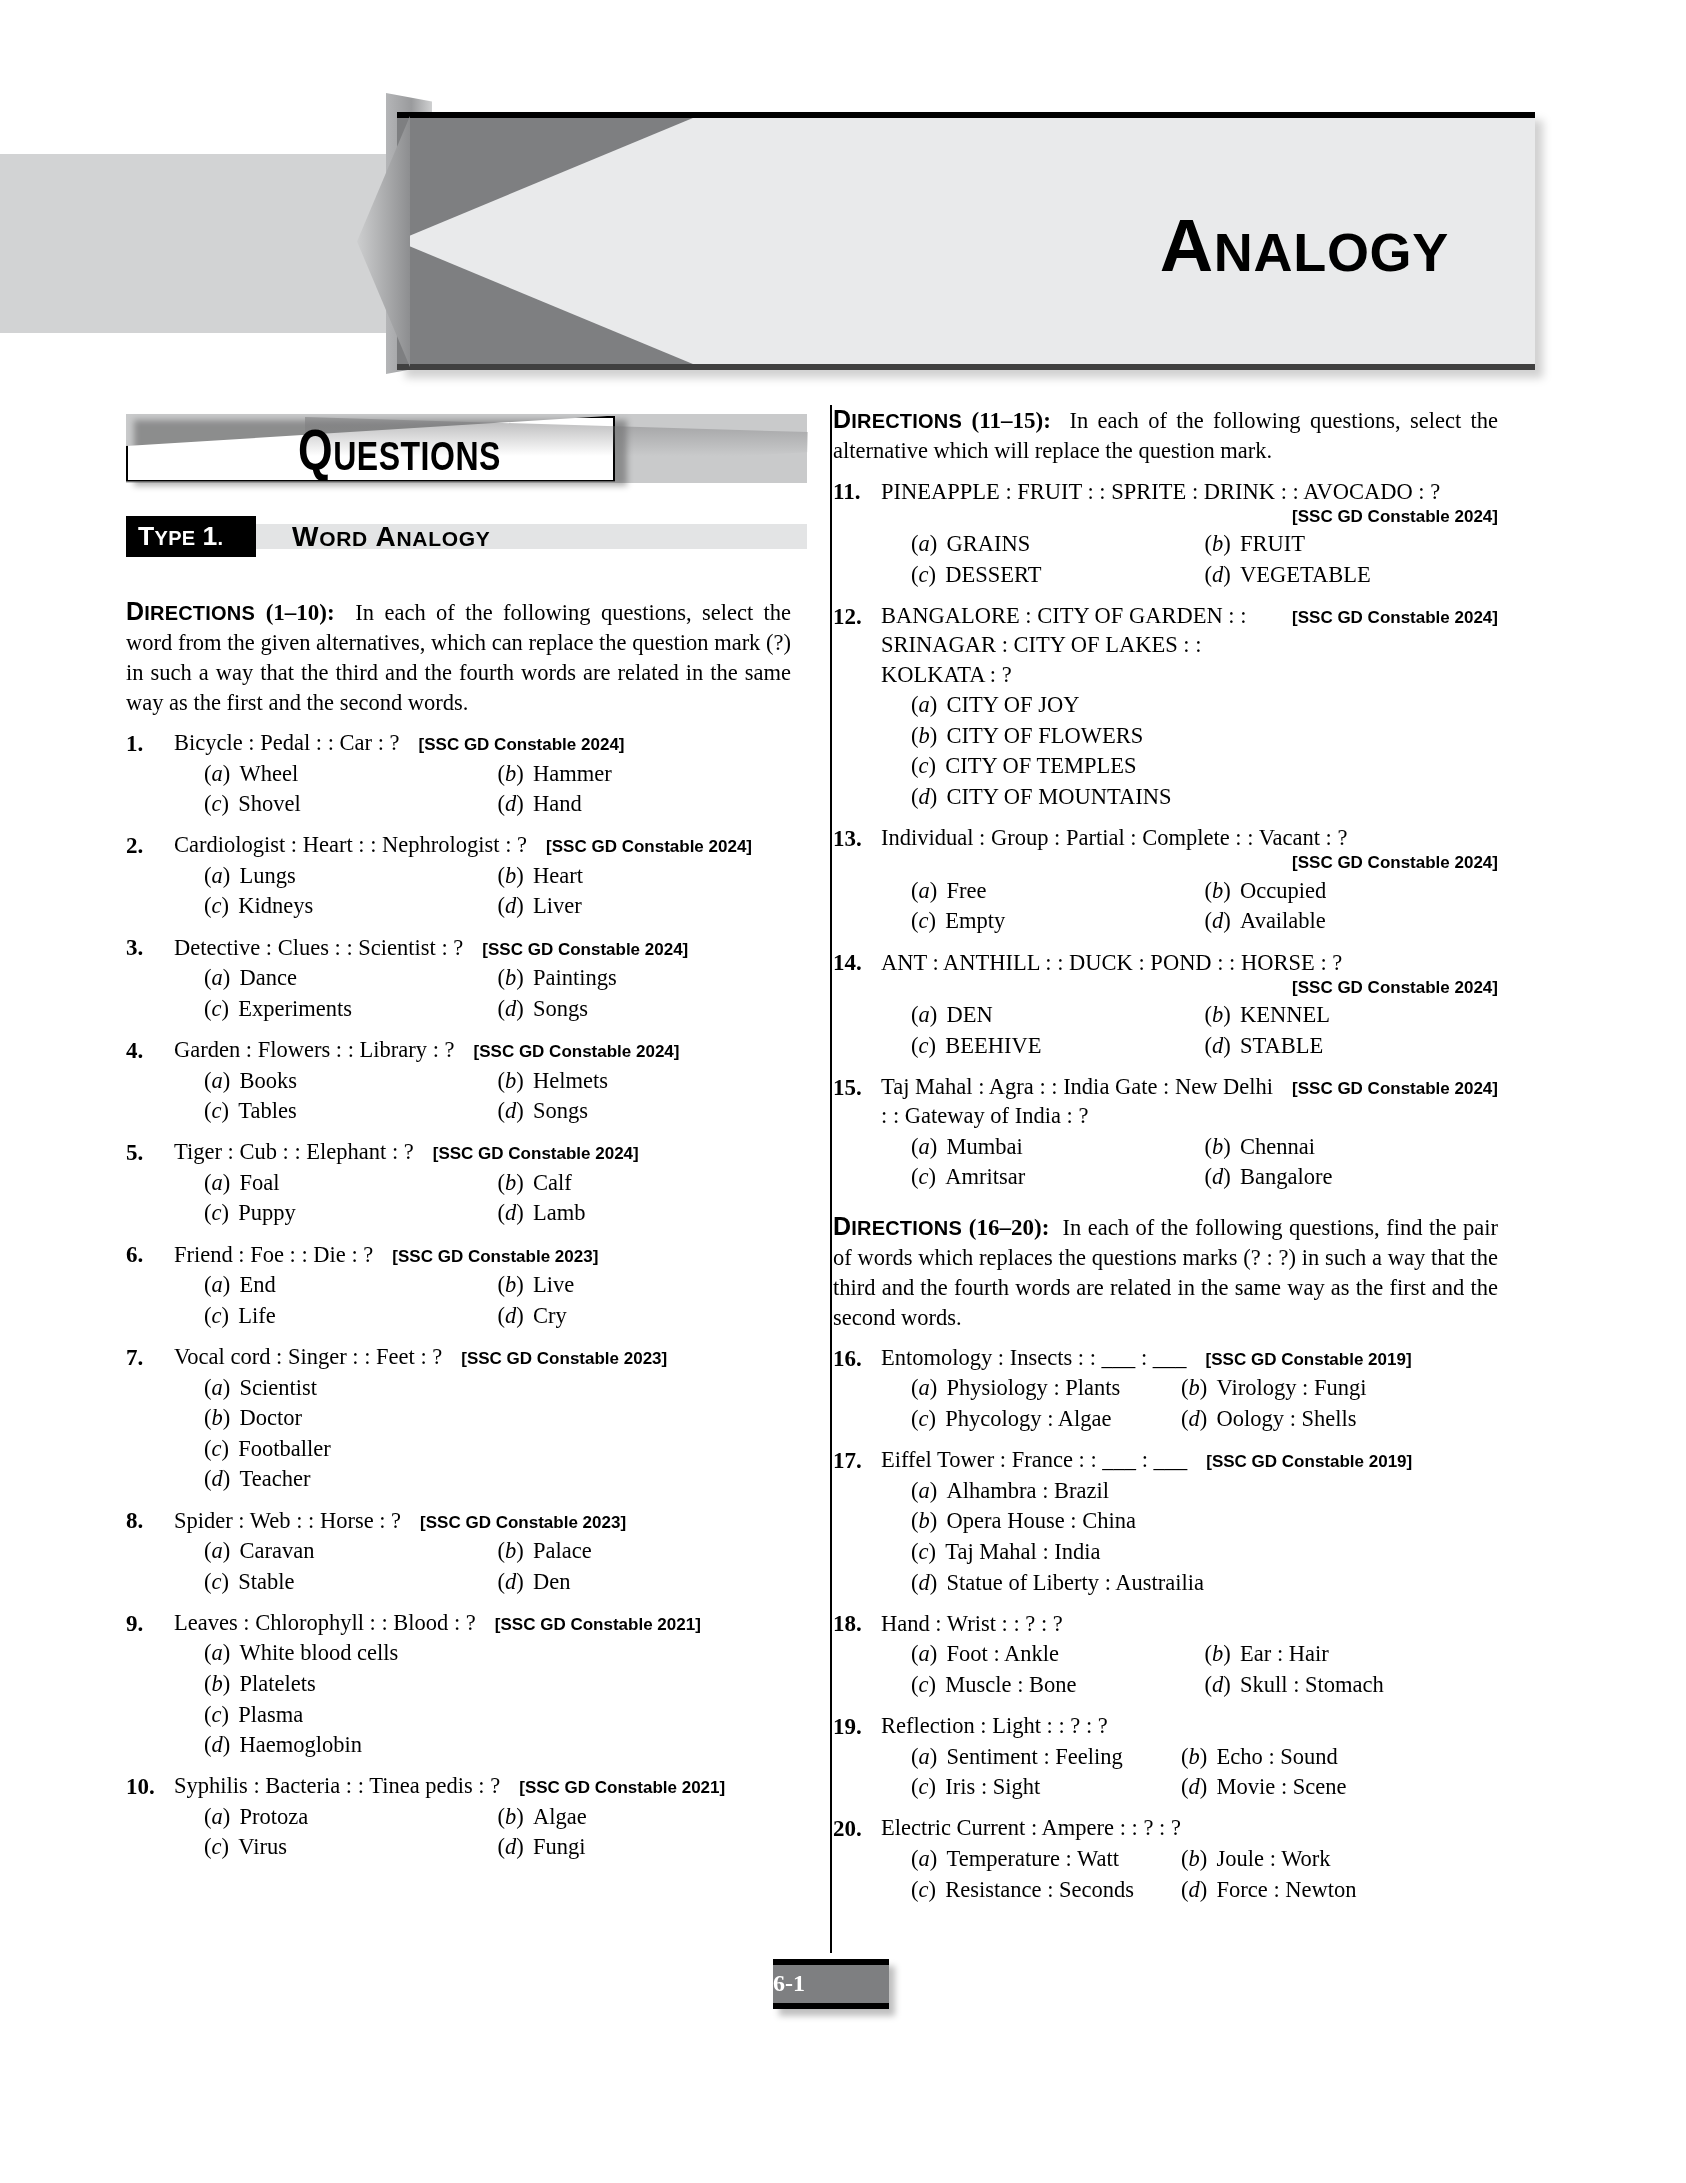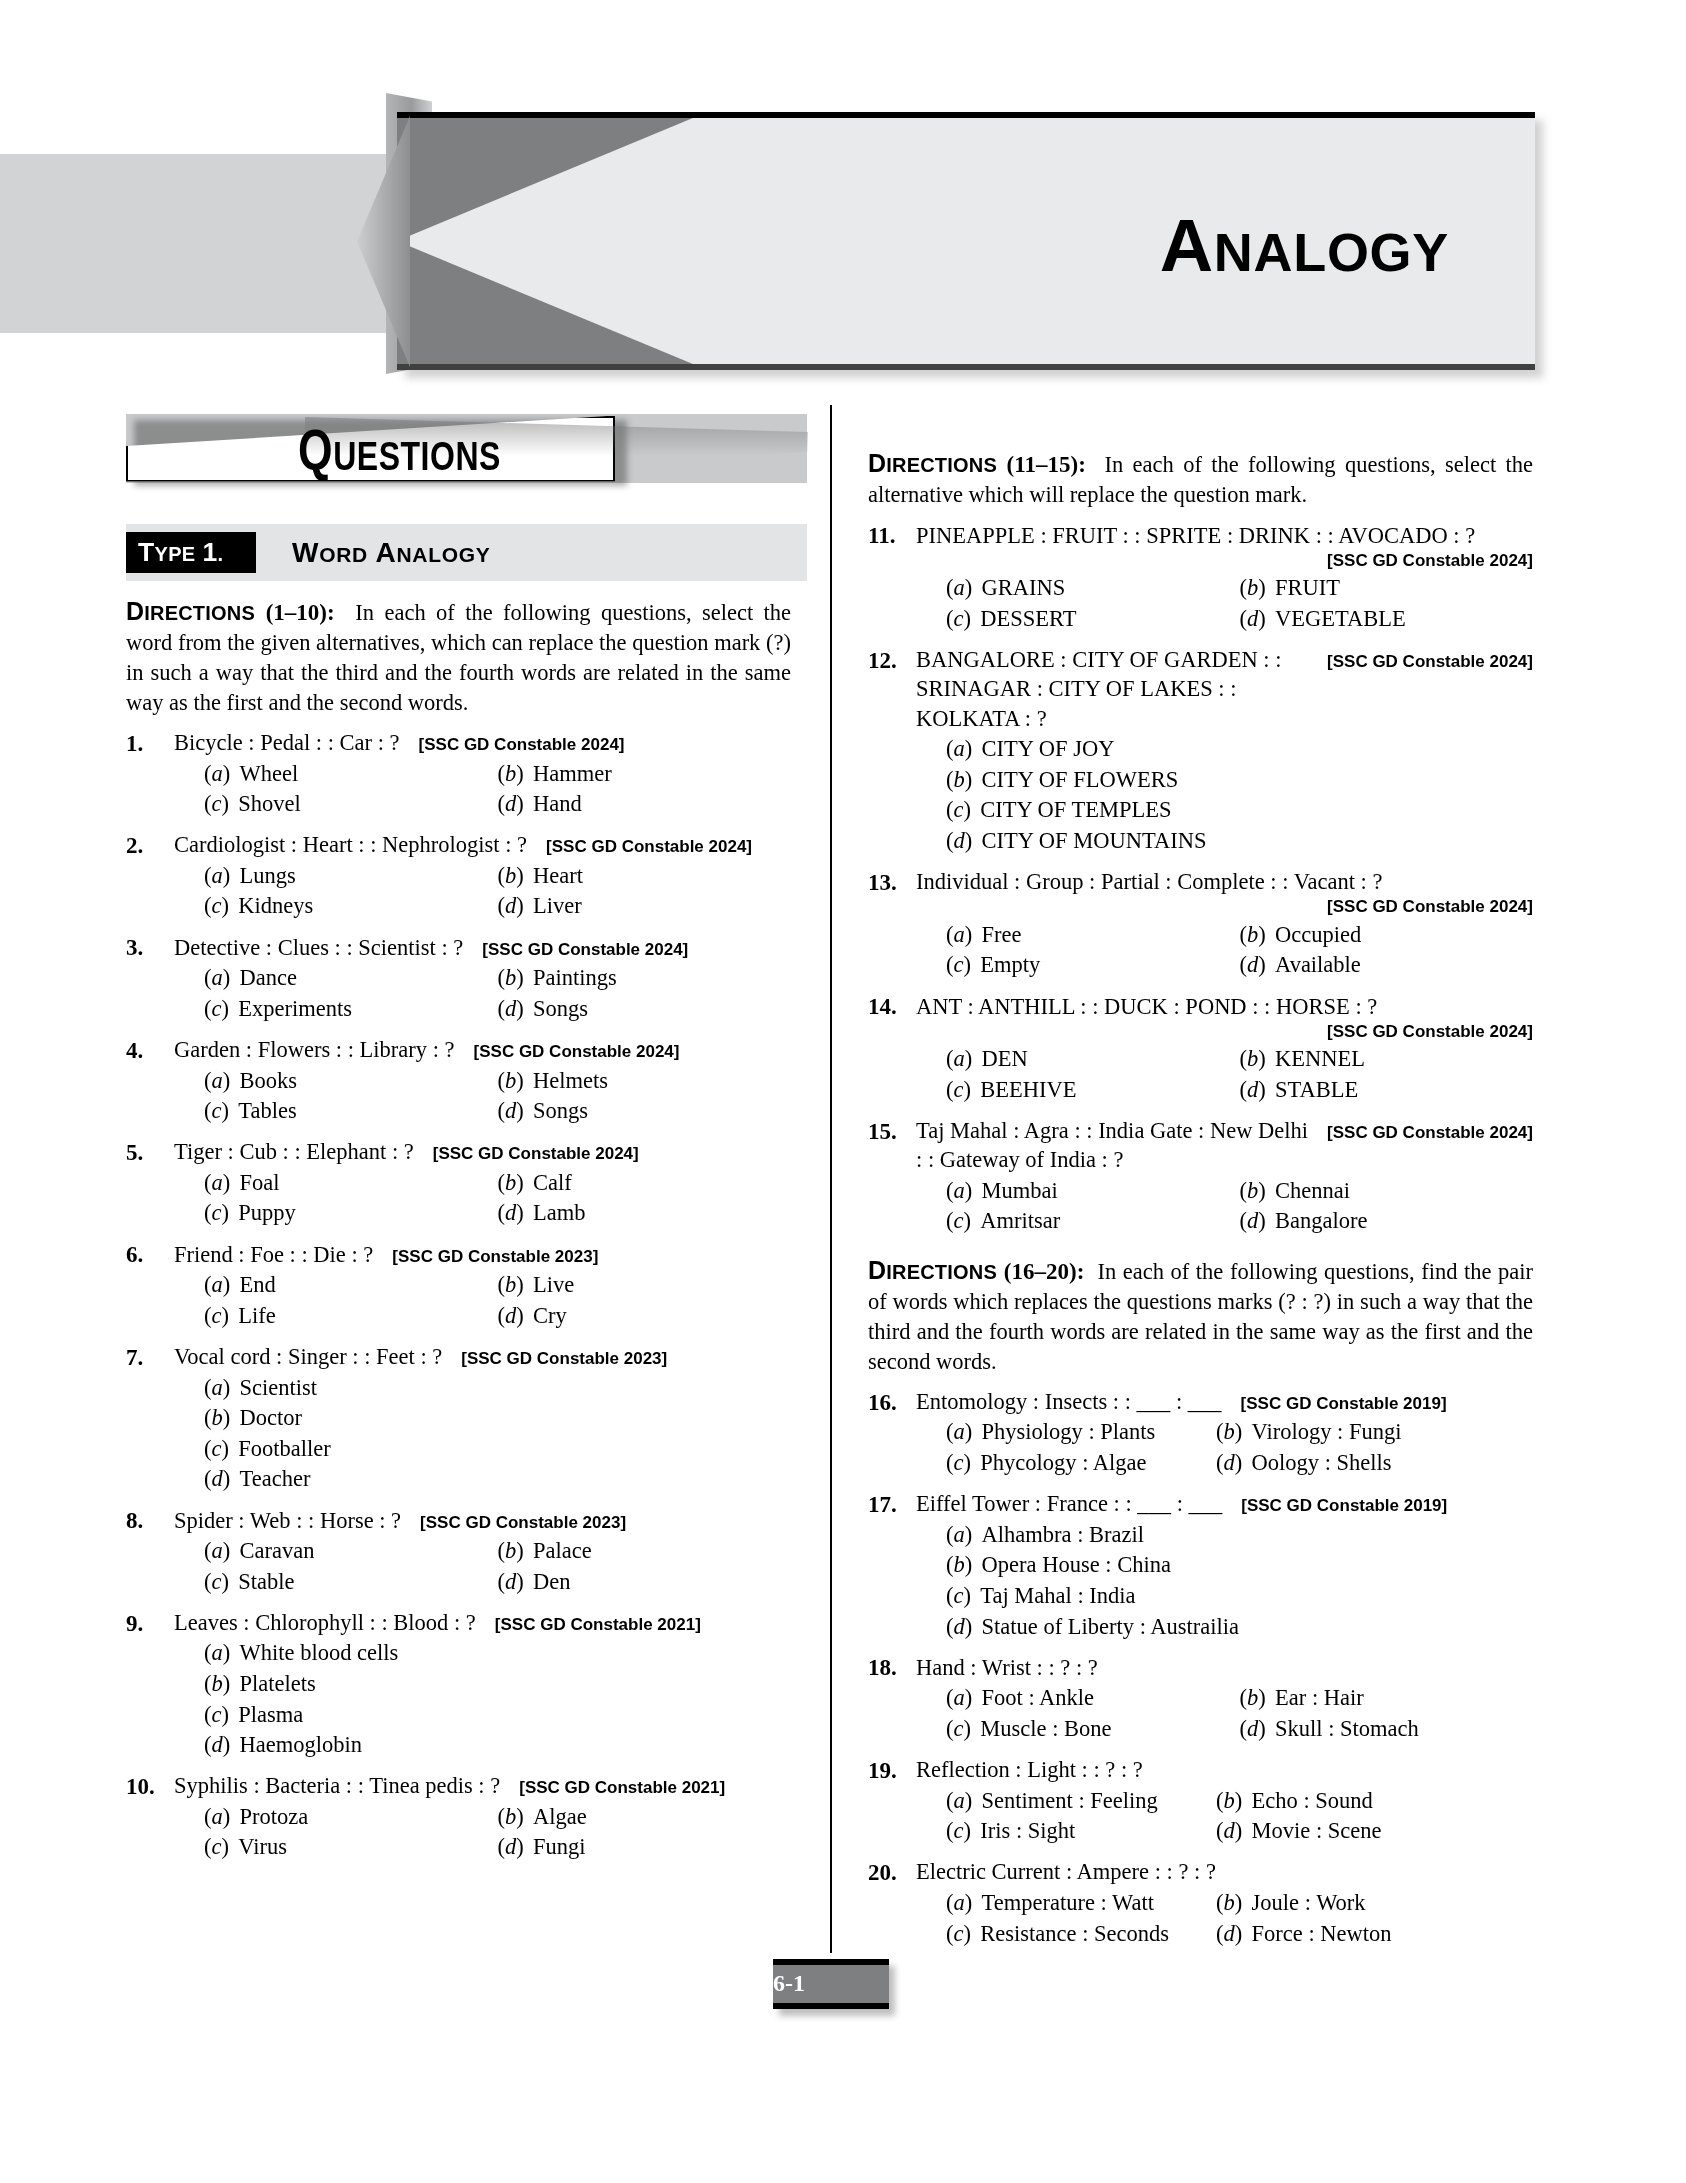--- a/index.html
+++ b/index.html
@@ -243,21 +243,21 @@
     transform-origin: left center;
     white-space: nowrap;
   }
 
   
   .typebar {
     position: absolute;
     left: 126px;
     top: 524px;
     width: 681px;
-    height: 57px;
+    height: 25px;
     background: #e3e4e5;
     display: flex;
     align-items: center;
   }
   .typebar-black {
     width: 130px;
     height: 41px;
     background: #000;
     color: #fff;
     font-family: "Liberation Sans", sans-serif;
@@ -279,21 +279,21 @@
 
   
   .col {
     position: absolute;
     width: 665px;
     font-size: 22.5px;
     line-height: 1.30;
     color: #000;
   }
   .col-left  { left: 126px; top: 595px; }
-  .col-right { left: 868px; top: 403px; margin-top: 44px; }
+  .col-right { left: 833px; top: 403px; }
 
   .divider {
     position: absolute;
     left: 830px;
     top: 405px;
     width: 2px;
     height: 1548px;
     background: #000;
   }
 

